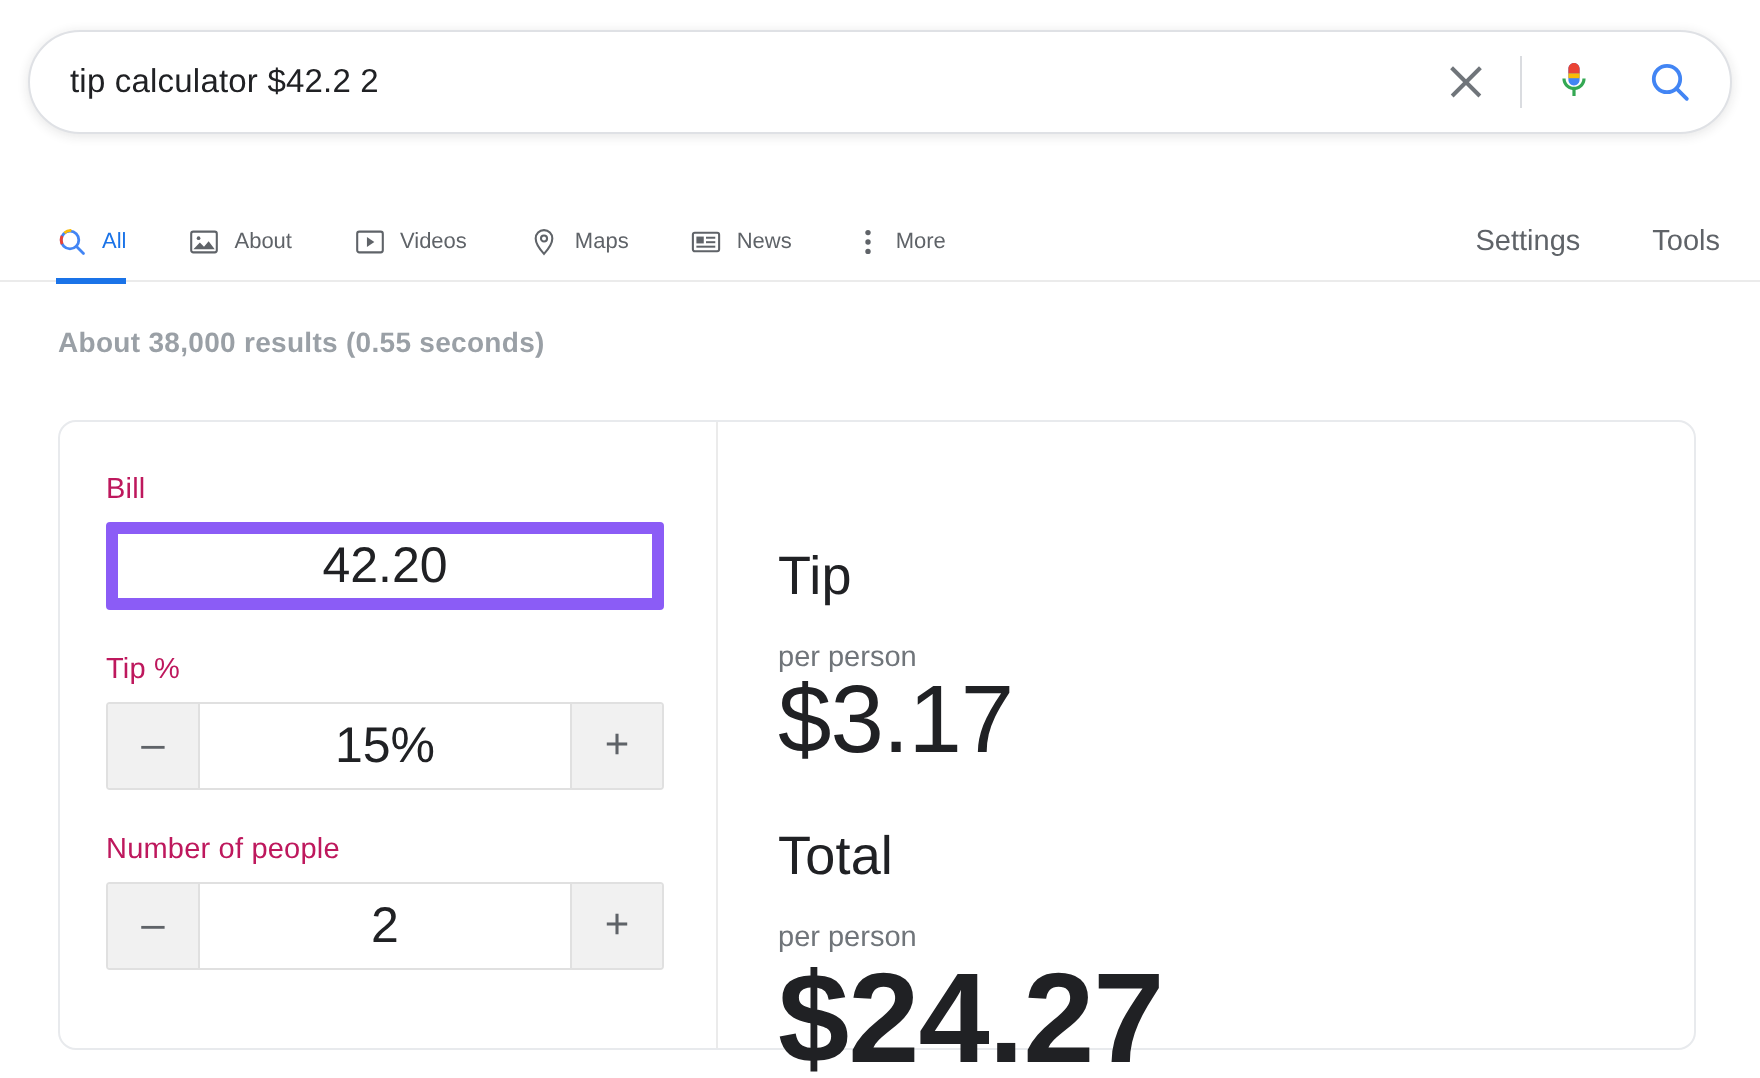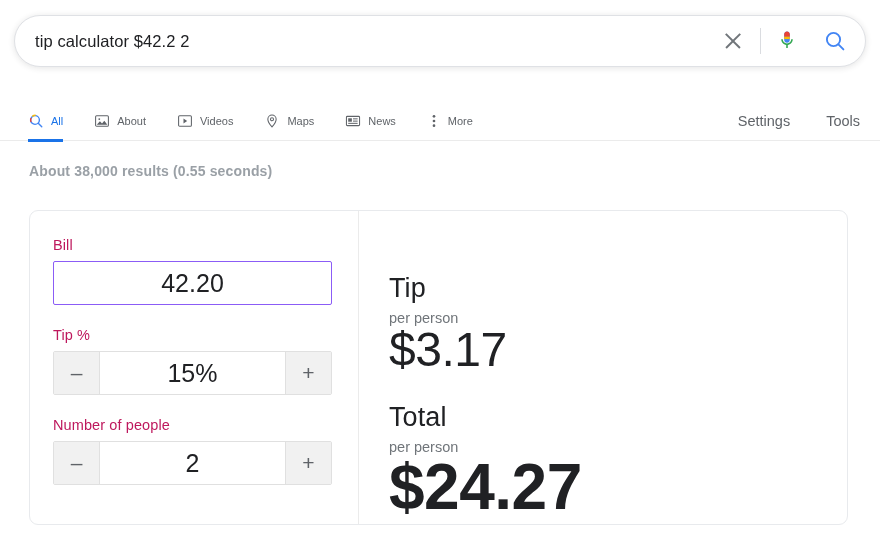--- a/index.html
+++ b/index.html
@@ -93,21 +93,21 @@
     width: 329px; padding: 26px 24px 0 23px;
     border-right: 1px solid #ebebeb;
   }
   .card-right { flex:1; padding: 60px 24px 0 30px; }
 
   .fieldlabel {
     font-size: 14.5px; color:#be185d; margin-bottom: 8px; letter-spacing:0.1px;
   }
   .billinput {
     width: 279px; height: 44px;
-    border: 1px solid #8b5cf6; border-radius: 2px;
+    border: 6px solid #8b5cf6; border-radius: 2px;
     background:#fff;
     display:flex; align-items:center; justify-content:center;
     font-size: 25px; color:#202124;
   }
   .gap { height: 22px; }
 
   .stepper {
     width: 279px; height: 44px;
     display:flex; align-items:stretch;
     border: 1px solid #e0e0e0; border-radius: 2px;
@@ -128,21 +128,21 @@
   }
 
   
   .resrow {
     display:flex; align-items:flex-start; justify-content:space-between;
     margin-bottom: 26px;
     flex-direction: column;
   }
   .reslabels { padding-top: 4px; }
   .reslabel-main { font-size: 27px; color:#202124; line-height:1.0; letter-spacing:0.1px; }
-  .reslabel-sub { font-size: 14.5px; color:#70757a; margin-top: 8px; }
+  .reslabel-sub { font-size: 14.5px; color:#70757a; margin-top: 19px; }
   .resval { font-size: 48px; color:#202124; line-height:1.0; letter-spacing:-0.5px; }
   .resval.bold { font-weight: 700; font-size: 64px; }
   .resval.light { font-weight: 400; }
 </style>
 </head>
 <body>
 
 <div class="page">
 
   <div class="searchbar">

